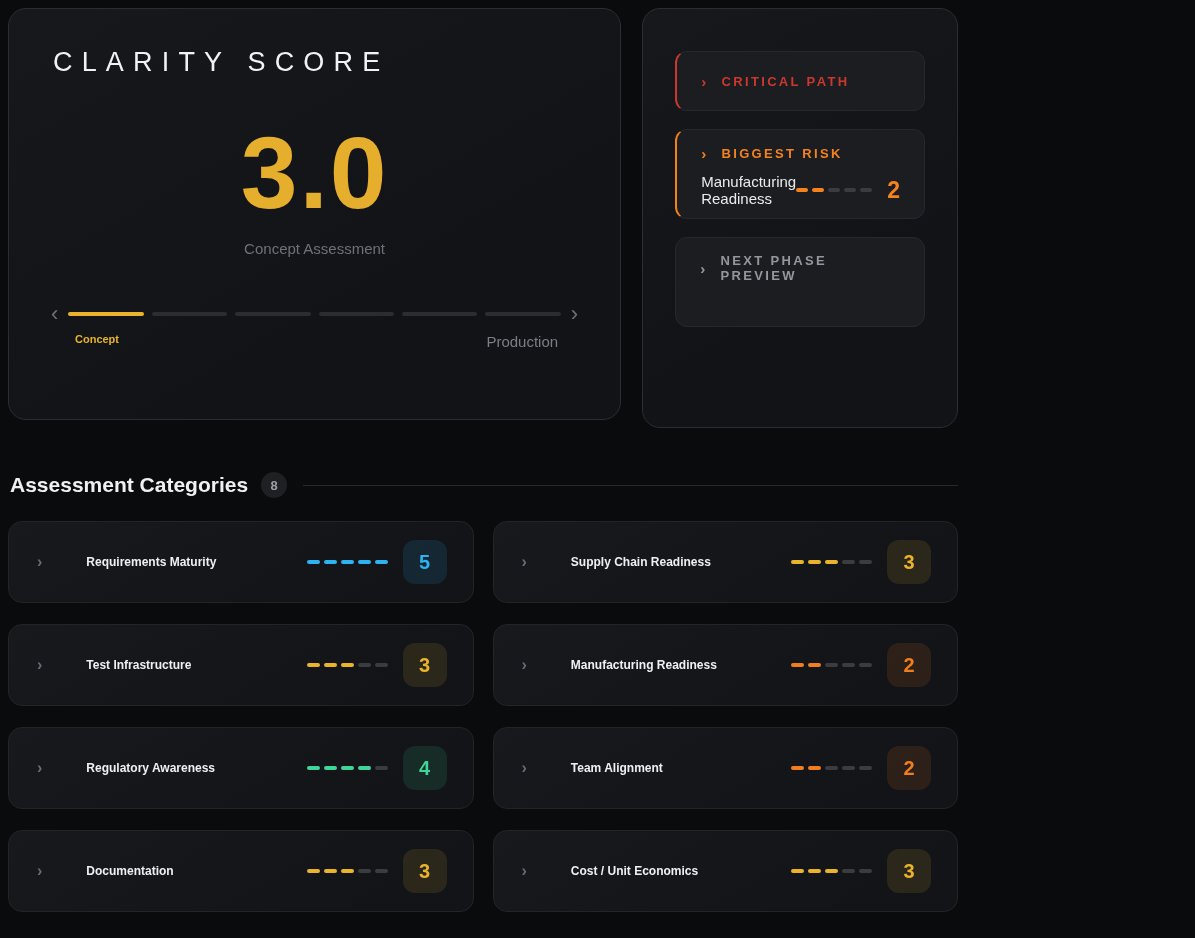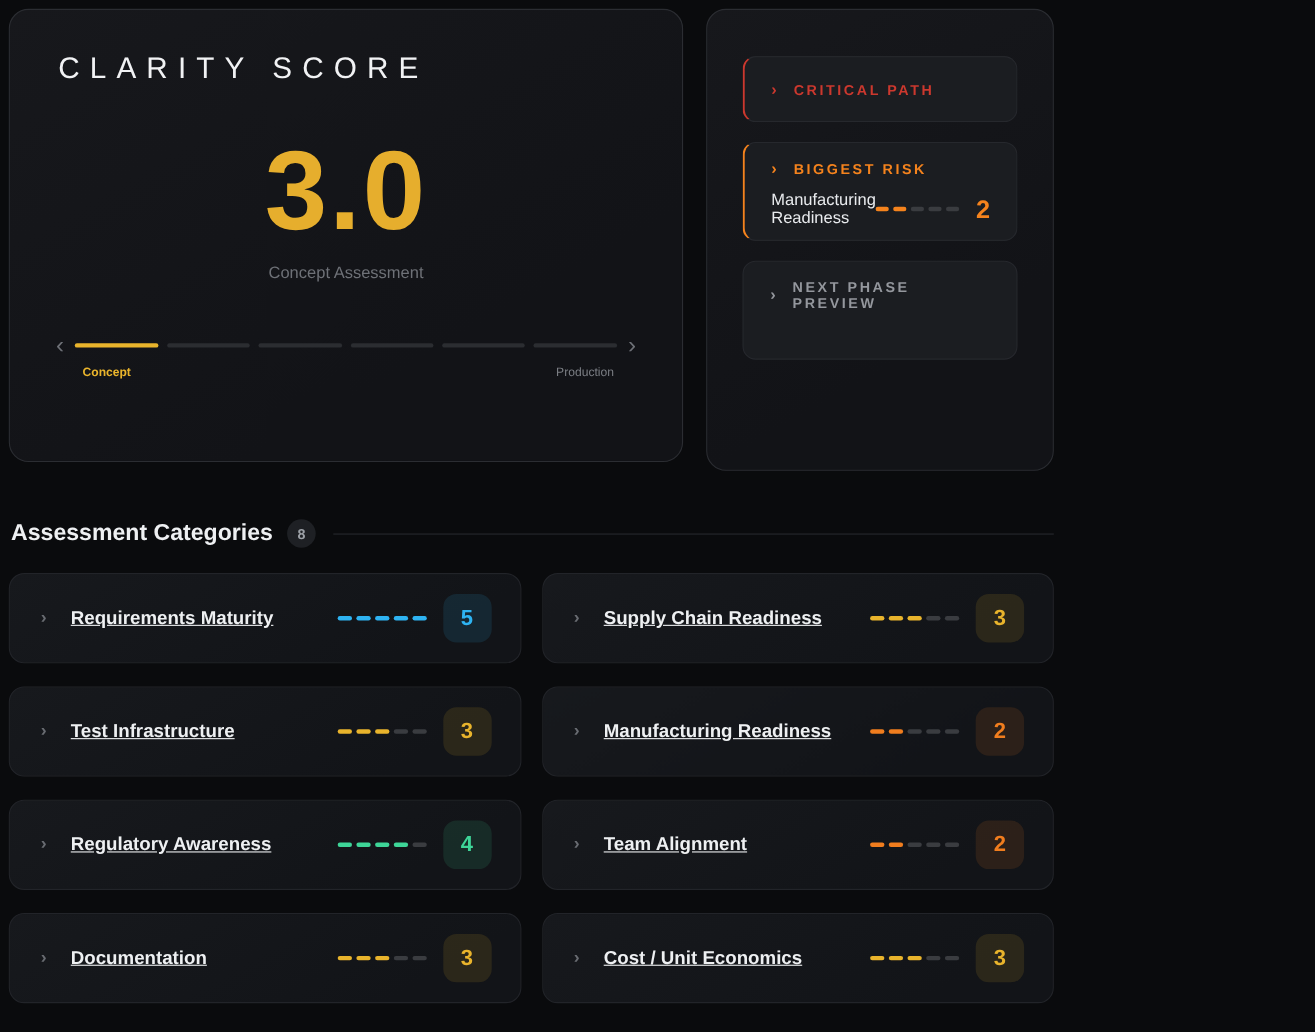--- a/index.html
+++ b/index.html
@@ -21,21 +21,21 @@
   .score-subtitle { font-size:15px; color:#6e7177; margin-top:13px; }
 
   .stepper { display:flex; align-items:center; margin-top:46px; gap:8px; }
   .chev-btn { background:none; border:none; color:#6e7177; font-size:22px;
               line-height:1; cursor:pointer; padding:0 2px; font-family:inherit; }
   .segments { display:flex; flex:1; gap:8px; }
   .seg { flex:1; height:4px; border-radius:2px; background:#2b2d31; }
   .stepper-labels { display:flex; justify-content:space-between;
                     margin:8px 22px 0 26px; }
   .lbl-start { font-size:11px; font-weight:700; }
-  .lbl-end { font-size:11px; color:#7b7e84; }
+  .lbl-end { font-size:15px; color:#7b7e84; }
 
   
   .glance-card { flex:1; height:420px; padding:42px 32px 30px; }
   .glance-title { color:#f1f2f4; font-size:22px; font-weight:700; margin:0 0 26px 2px; }
   .glance-item { background:#1b1d21; border:1px solid #26282d; border-radius:12px;
                  margin-bottom:18px; padding:0 24px; cursor:pointer; }
   .g-head-only { height:60px; display:flex; align-items:center; }
   .g-tall { height:90px; padding-top:15px; }
   .g-header { display:flex; align-items:center; gap:13px; font-size:13px;
               font-weight:700; letter-spacing:0.18em; }
@@ -55,21 +55,21 @@
   .count-badge { width:26px; height:26px; border-radius:50%; background:#1e2024;
                  color:#9ca0a6; font-size:13px; font-weight:600; display:inline-flex;
                  align-items:center; justify-content:center; margin-left:13px; }
   .divider { flex:1; height:1px; background:#27292d; margin-left:16px; }
 
   .grid { display:grid; grid-template-columns:1fr 1fr; gap:21px 19px; margin-top:23px; }
   .cat-card { height:82px; background:linear-gradient(150deg,#17191d 0%,#121418 80%);
               border:1px solid #222429; border-radius:14px; display:flex;
               align-items:center; padding:0 26px 0 28px; cursor:pointer; }
   .cat-chev { color:#696c72; font-size:16px; font-weight:600; }
-  .cat-label { color:#eef0f2; font-size:17px; font-weight:600; margin-left:22px;text-decoration:underline; }
+  .cat-label { color:#eef0f2; font-size:12px; font-weight:600; margin-left:44px; }
   .spacer { flex:1; }
   .cat-badge { width:44px; height:44px; border-radius:12px; display:inline-flex;
                align-items:center; justify-content:center; font-size:20px;
                font-weight:800; margin-left:15px; }
 </style>
 </head>
 <body>
 
 <div class="page">
 

